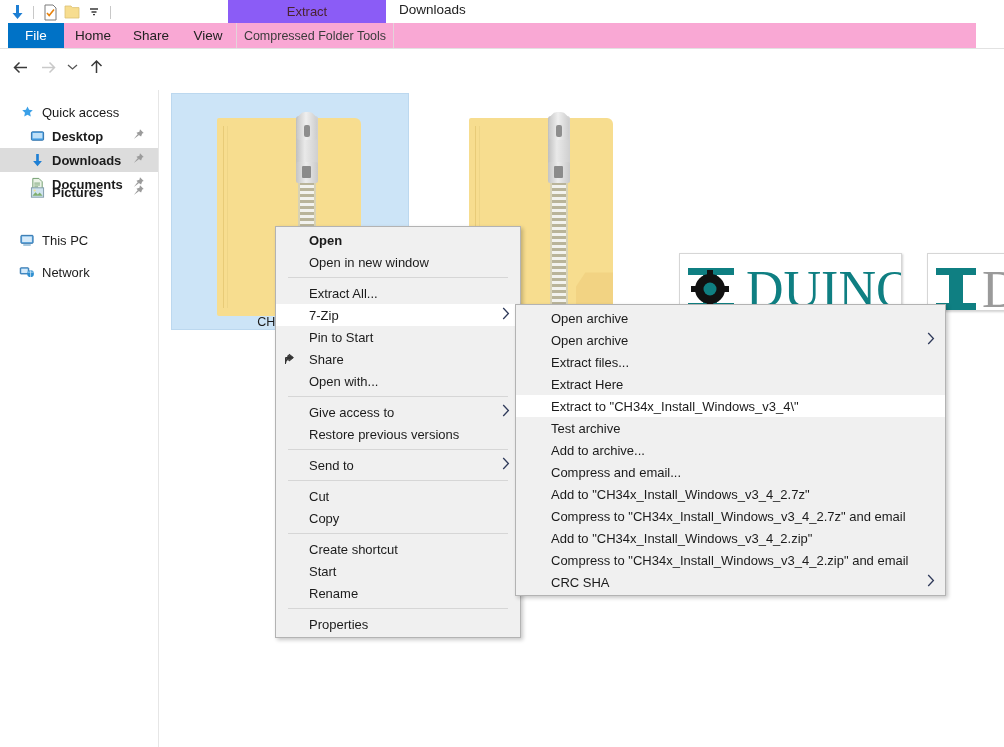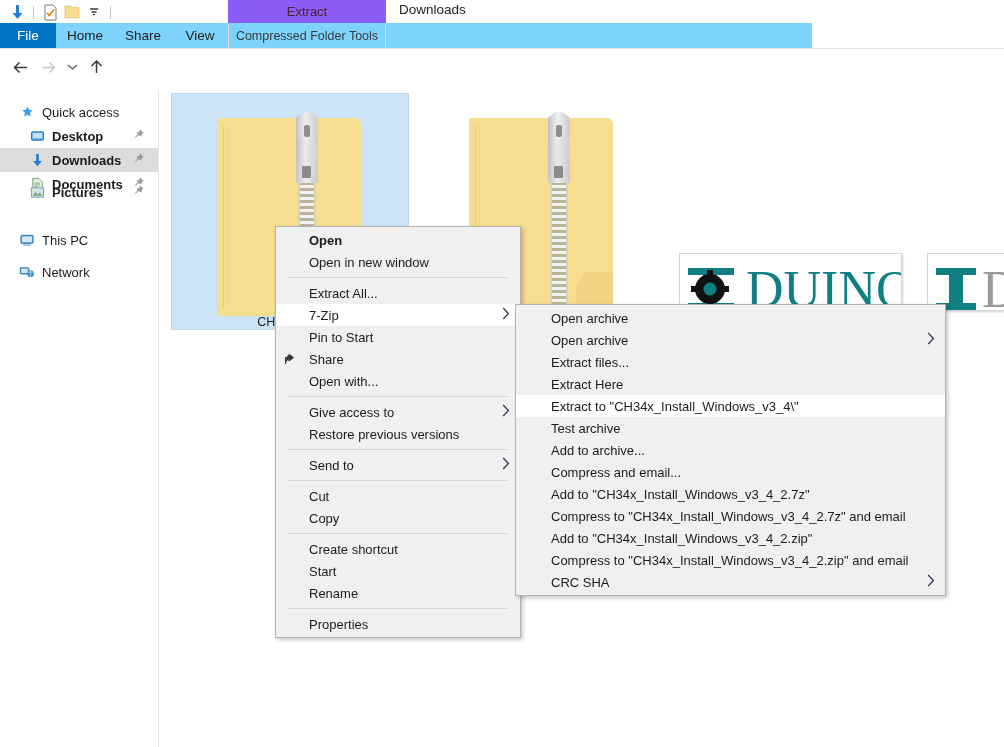--- a/index.html
+++ b/index.html
@@ -26,22 +26,22 @@
     background:#8b5cf6; display:flex; align-items:center; justify-content:center;
   }
   .ctx-tabhdr span { font-size:13px; color:#4a2330; }
 
   .win-title {
     position:absolute; left:399px; top:2px; font-size:13.5px; color:#222;
   }
 
   
   .ribbontabs {
-    position:absolute; left:0; top:23px; width:812px; height:25px;
-    background:#7dd3fc;
+    position:absolute; left:8px; top:23px; width:968px; height:25px;
+    background:#f9a8d4;
   }
   .rtab {
     position:absolute; top:0; height:25px;
     display:flex; align-items:center; justify-content:center;
     font-size:13.5px; color:#222;
   }
   .rtab.file { left:0; width:56px; background:#0072c6; color:#ffffff; }
   .rtab.home { left:56px; width:58px; }
   .rtab.share { left:114px; width:58px; }
   .rtab.view { left:172px; width:56px; }

